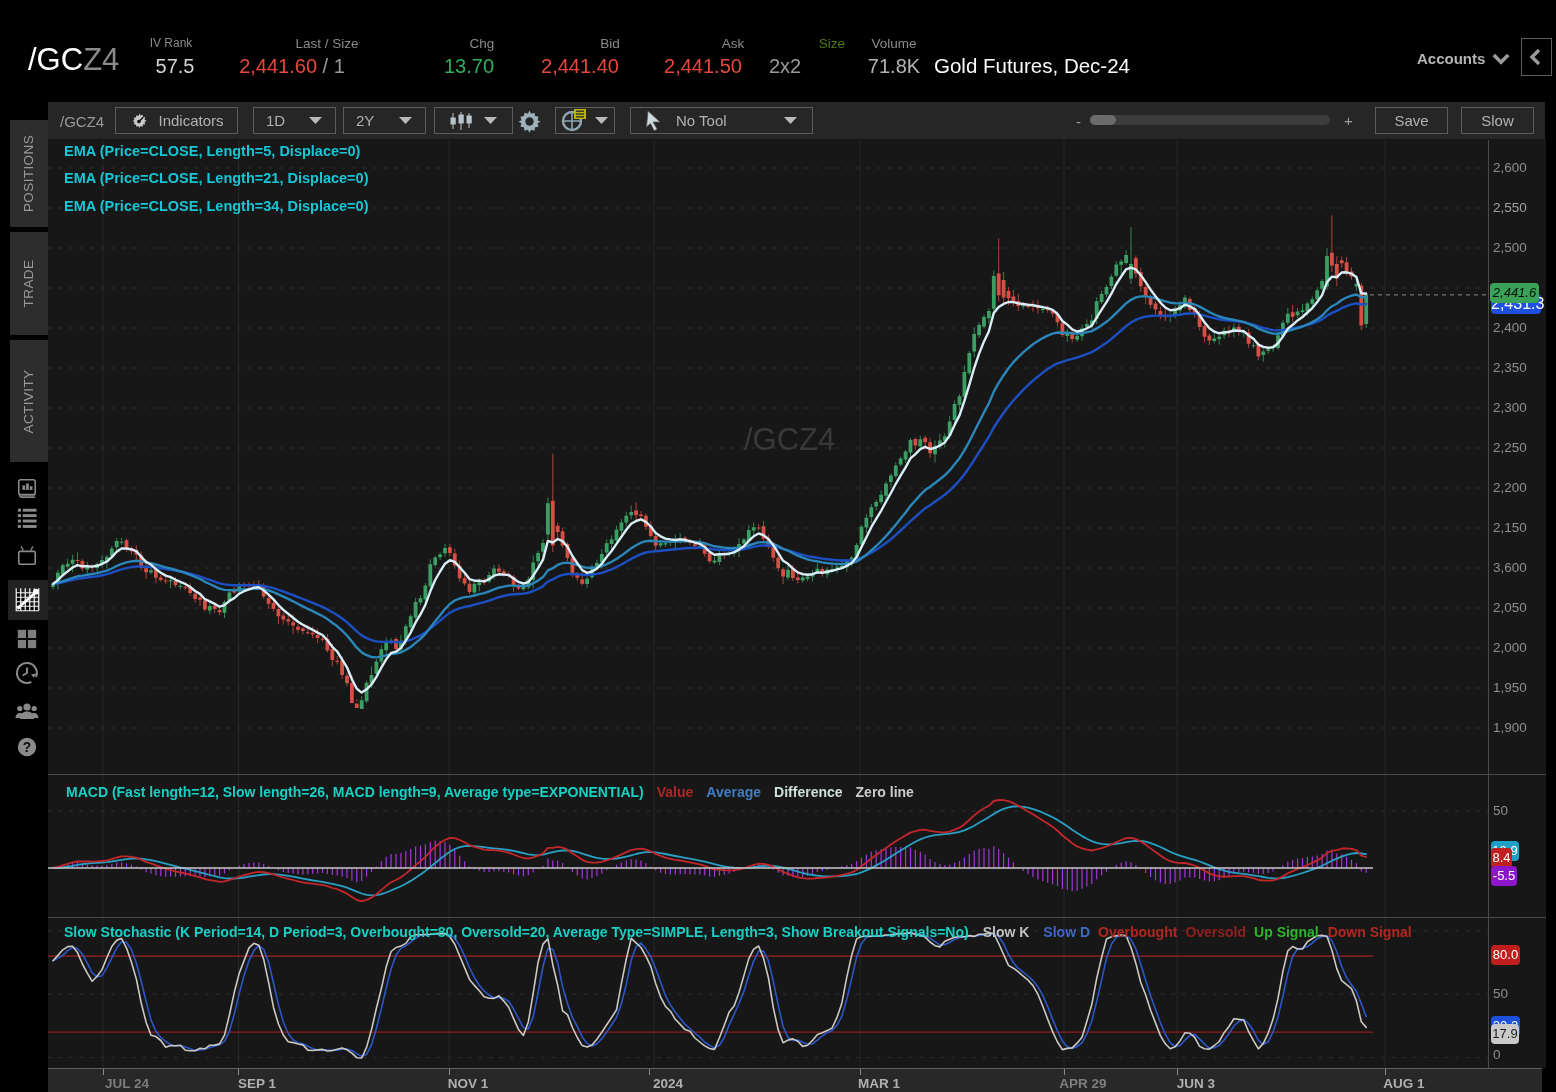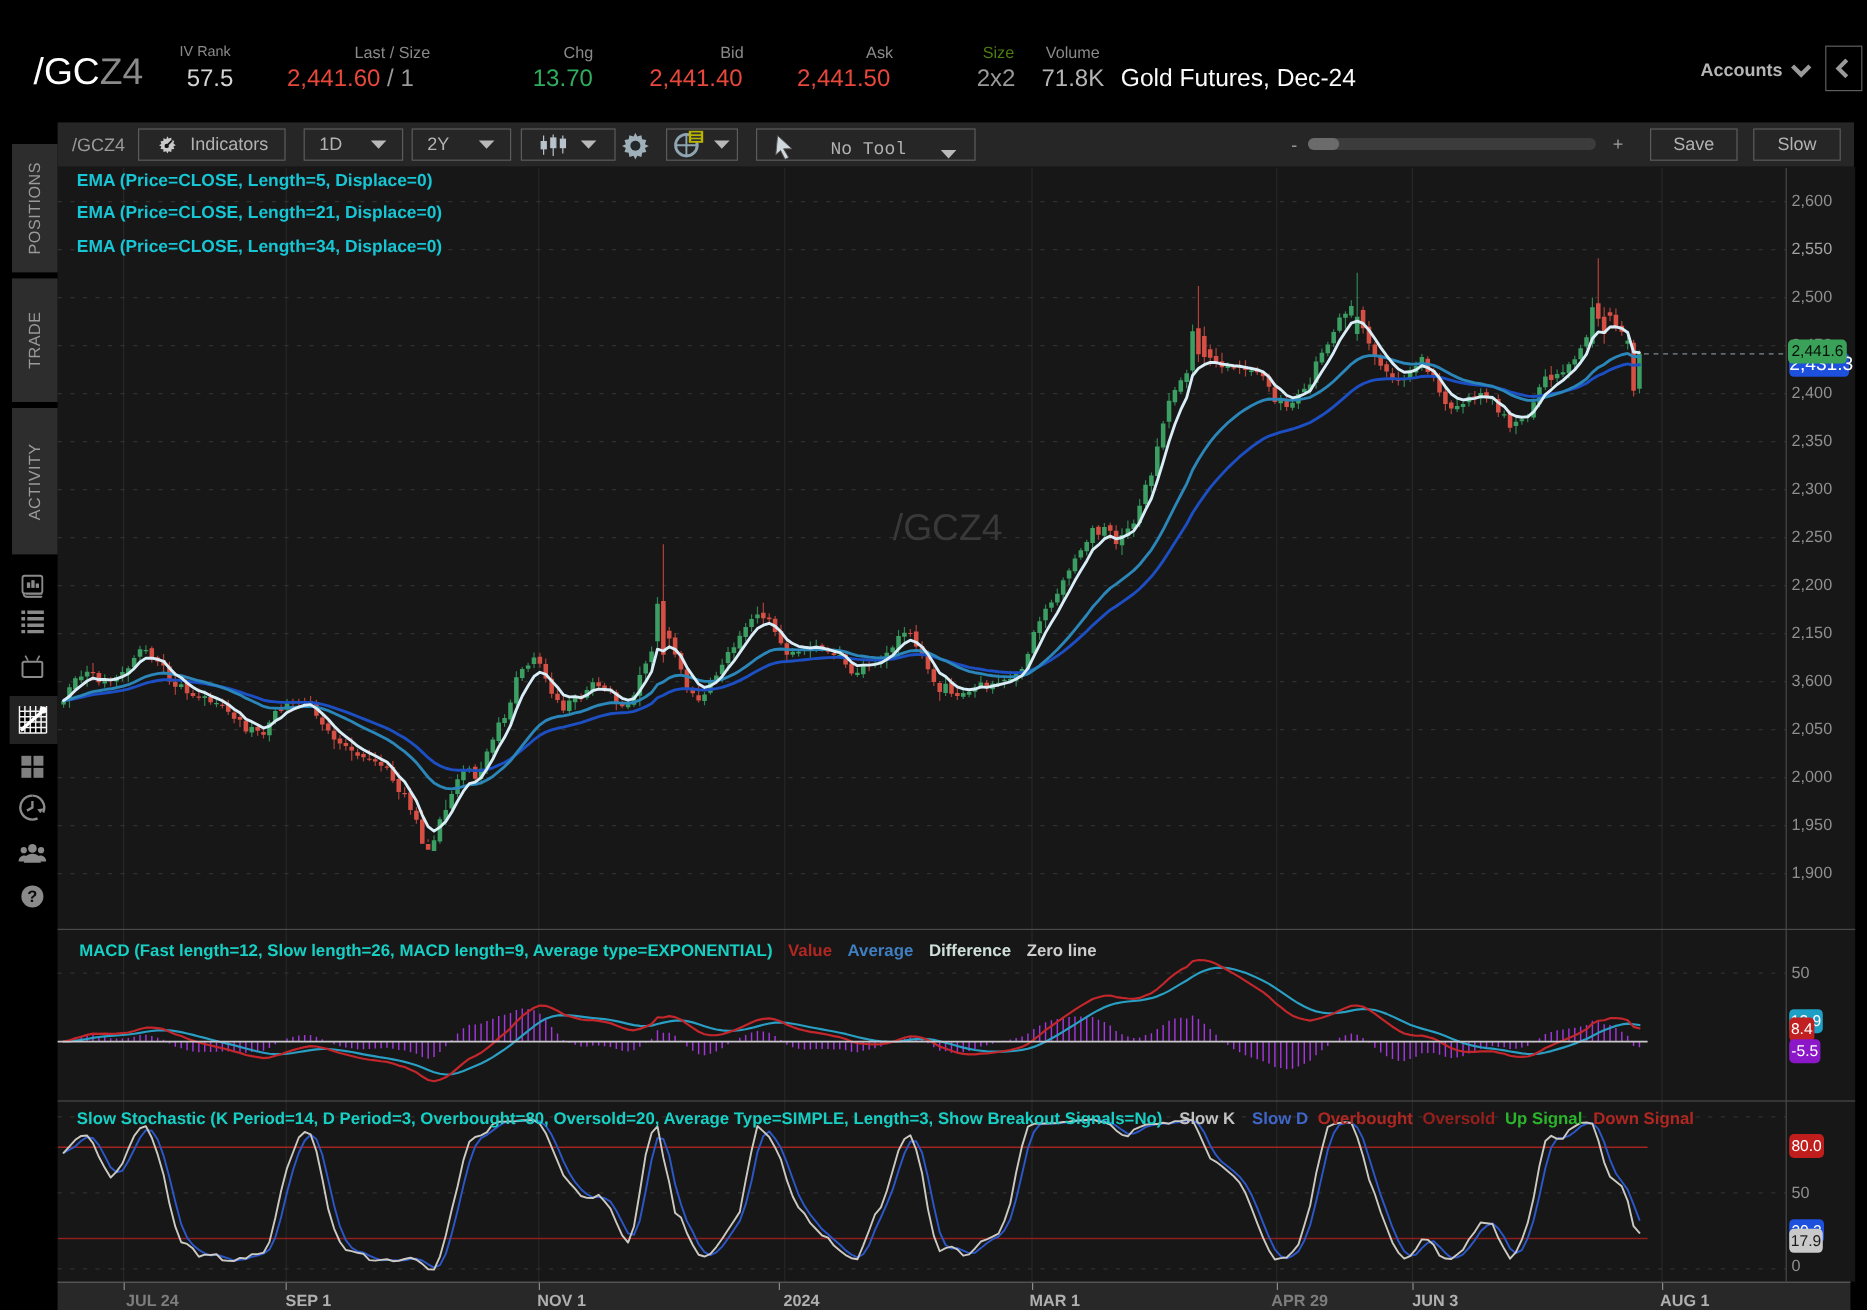--- a/index.html
+++ b/index.html
@@ -75,21 +75,21 @@
       <div style="position:absolute;top:27px;left:85px;width:180px;text-align:center;font-size:20px;color:#d4d4d4;">57.5</div>
 <div style="position:absolute;top:8px;left:247px;width:160px;text-align:center;font-size:13.5px;color:#8a8a8a;">Last / Size</div>
       <div style="position:absolute;top:27px;left:202px;width:180px;text-align:center;font-size:20px;color:#ccc;"><span style="color:#e8483b;">2,441.60</span><span style="color:#9a9a9a;"> / 1</span></div>
 <div style="position:absolute;top:8px;left:402px;width:160px;text-align:center;font-size:13.5px;color:#8a8a8a;">Chg</div>
       <div style="position:absolute;top:27px;left:379px;width:180px;text-align:center;font-size:20px;color:#2fae5e;">13.70</div>
 <div style="position:absolute;top:8px;left:530px;width:160px;text-align:center;font-size:13.5px;color:#8a8a8a;">Bid</div>
       <div style="position:absolute;top:27px;left:490px;width:180px;text-align:center;font-size:20px;color:#e8483b;">2,441.40</div>
 <div style="position:absolute;top:8px;left:653px;width:160px;text-align:center;font-size:13.5px;color:#8a8a8a;">Ask</div>
       <div style="position:absolute;top:27px;left:613px;width:180px;text-align:center;font-size:20px;color:#e8483b;">2,441.50</div>
 <div style="position:absolute;top:8px;left:752px;width:160px;text-align:center;font-size:13.5px;color:#4d7c0f;">Size</div>
-      <div style="position:absolute;top:27px;left:740px;width:180px;text-align:center;font-size:20px;color:#9a9a9a;">2x2</div>
+      <div style="position:absolute;top:27px;left:740px;width:180px;font-size:20px;color:#9a9a9a;padding-left:29px;">2x2</div>
 <div style="position:absolute;top:8px;left:814px;width:160px;text-align:center;font-size:13.5px;color:#8a8a8a;">Volume</div>
       <div style="position:absolute;top:27px;left:804px;width:180px;text-align:center;font-size:20px;color:#b4b4b4;">71.8K</div>
 <div style="position:absolute;left:934px;top:26px;font-size:20.5px;color:#fafafa;">Gold Futures, Dec-24</div>
 <div style="position:absolute;left:1417px;top:22px;font-size:15px;font-weight:bold;color:#b5b5b5;">Accounts</div>
 <svg style="position:absolute;left:1492px;top:25px" width="18" height="13" viewBox="0 0 20 14">
         <path d="M2 2l8 8 8-8" fill="none" stroke="#9a9a9a" stroke-width="4"></path>
       </svg>
 <div style="position:absolute;left:1521px;top:10px;width:31px;height:38px;border:1px solid #5e5e5e;"></div>
 <svg style="position:absolute;left:1528px;top:21px" width="16" height="16" viewBox="0 0 16 16">
         <path d="M11 1L4 8l7 7" fill="none" stroke="#9a9a9a" stroke-width="3.4"></path>
@@ -234,21 +234,21 @@
               <line x1="15" y1="6" x2="23" y2="6"></line>
               <line x1="15" y1="8.8" x2="23" y2="8.8"></line>
             </g>
           </svg>
           <svg width="15" height="9" viewBox="0 0 15 9">
             <path d="M1 1l6.5 7L14 1z" fill="#b9b9b9"></path>
           </svg>
         </div>
       </div>
 <div style="position:absolute;left:582px;top:5px;width:183px;height:27px;border:1px solid #5c5c5c;color:#b2b2b2;font-size:15px;">
-        <div style="display:flex;align-items:flex-end;justify-content:center;height:100%;justify-content:flex-start;gap:28px;padding:0 14px;font-family:Liberation Mono, monospace;">
+        <div style="display:flex;align-items:center;justify-content:center;height:100%;justify-content:flex-start;gap:12px;padding:0 14px;">
           <svg width="19" height="21" viewBox="0 0 19 21">
             <path d="M3 1l12 11h-7l4.2 7.2-3 1.6L5.5 13.5 1.5 17z" fill="#cfd8dc" stroke="#555" stroke-width="0.8"></path>
           </svg>
           <span style="flex:1">No Tool</span>
           <svg width="15" height="9" viewBox="0 0 15 9">
             <path d="M1 1l6.5 7L14 1z" fill="#b9b9b9"></path>
           </svg>
         </div>
       </div>
 <div style="position:absolute;left:1028px;top:11px;color:#9f9f9f;font-size:15px;">-</div>
@@ -283,21 +283,21 @@
     <div style="position:absolute;left:1493px;top:492px;font-size:13.5px;color:#8f8f8f;">2,150</div>
     <div style="position:absolute;left:1493px;top:532px;font-size:13.5px;color:#8f8f8f;">3,600</div>
     <div style="position:absolute;left:1493px;top:572px;font-size:13.5px;color:#8f8f8f;">2,050</div>
     <div style="position:absolute;left:1493px;top:612px;font-size:13.5px;color:#8f8f8f;">2,000</div>
     <div style="position:absolute;left:1493px;top:652px;font-size:13.5px;color:#8f8f8f;">1,950</div>
     <div style="position:absolute;left:1493px;top:692px;font-size:13.5px;color:#8f8f8f;">1,900</div>
     <div style="position:absolute;left:1493px;top:775px;font-size:13.5px;color:#8f8f8f;">50</div>
     <div style="position:absolute;left:1493px;top:958px;font-size:13.5px;color:#8f8f8f;">50</div>
     <div style="position:absolute;left:1493px;top:1019px;font-size:13.5px;color:#8f8f8f;">0</div>
     <div style="position:absolute;left:1491px;top:266px;width:50px;height:20px;background:#1d50dc;color:#fff;border-radius:4px;font-size:16px;text-align:left;line-height:20px;z-index:1;">2,431.3</div>
-    <div style="position:absolute;left:1490px;top:255px;width:49px;height:20px;background:#3aa159;color:#061006;border-radius:4px;font-size:13px;text-align:center;line-height:20px;z-index:2;">2,441.6</div>
+    <div style="position:absolute;left:1490px;top:255px;width:49px;height:20px;background:#3aa159;color:#061006;border-radius:4px;font-size:13px;text-align:center;line-height:20px;z-index:2;font-style:italic;">2,441.6</div>
     <div style="position:absolute;left:1491px;top:813px;width:28px;height:20px;background:#1e9fc6;color:#fff;border-radius:4px;font-size:13px;text-align:center;line-height:20px;z-index:1;">13.9</div>
     <div style="position:absolute;left:1491px;top:820px;width:21px;height:20px;background:#c02020;color:#fff;border-radius:4px;font-size:13px;text-align:center;line-height:20px;z-index:2;">8.4</div>
     <div style="position:absolute;left:1491px;top:838px;width:26px;height:20px;background:#8b17c9;color:#fff;border-radius:4px;font-size:13px;text-align:center;line-height:20px;z-index:3;">-5.5</div>
     <div style="position:absolute;left:1491px;top:917px;width:29px;height:20px;background:#c01d1d;color:#fff;border-radius:4px;font-size:13px;text-align:center;line-height:20px;z-index:1;">80.0</div>
     <div style="position:absolute;left:1491px;top:988px;width:29px;height:20px;background:#1d50dc;color:#fff;border-radius:4px;font-size:13px;text-align:center;line-height:20px;z-index:1;">20.2</div>
     <div style="position:absolute;left:1491px;top:996px;width:28px;height:20px;background:#c9c9c9;color:#1c1c1c;border-radius:4px;font-size:13px;text-align:center;line-height:20px;z-index:2;">17.9</div>
 <div style="position:absolute;left:48px;top:1040px;width:1494px;height:31px;background:#282828;border-top:1px solid #5f5f5f;"></div>
 <div style="position:absolute;left:67px;top:1048px;width:120px;text-align:center;font-size:13.5px;font-weight:bold;color:#7d7d7d;">JUL 24</div>
     <div style="position:absolute;left:197px;top:1048px;width:120px;text-align:center;font-size:13.5px;font-weight:bold;color:#b0b0b0;">SEP 1</div>
     <div style="position:absolute;left:408px;top:1048px;width:120px;text-align:center;font-size:13.5px;font-weight:bold;color:#b0b0b0;">NOV 1</div>

